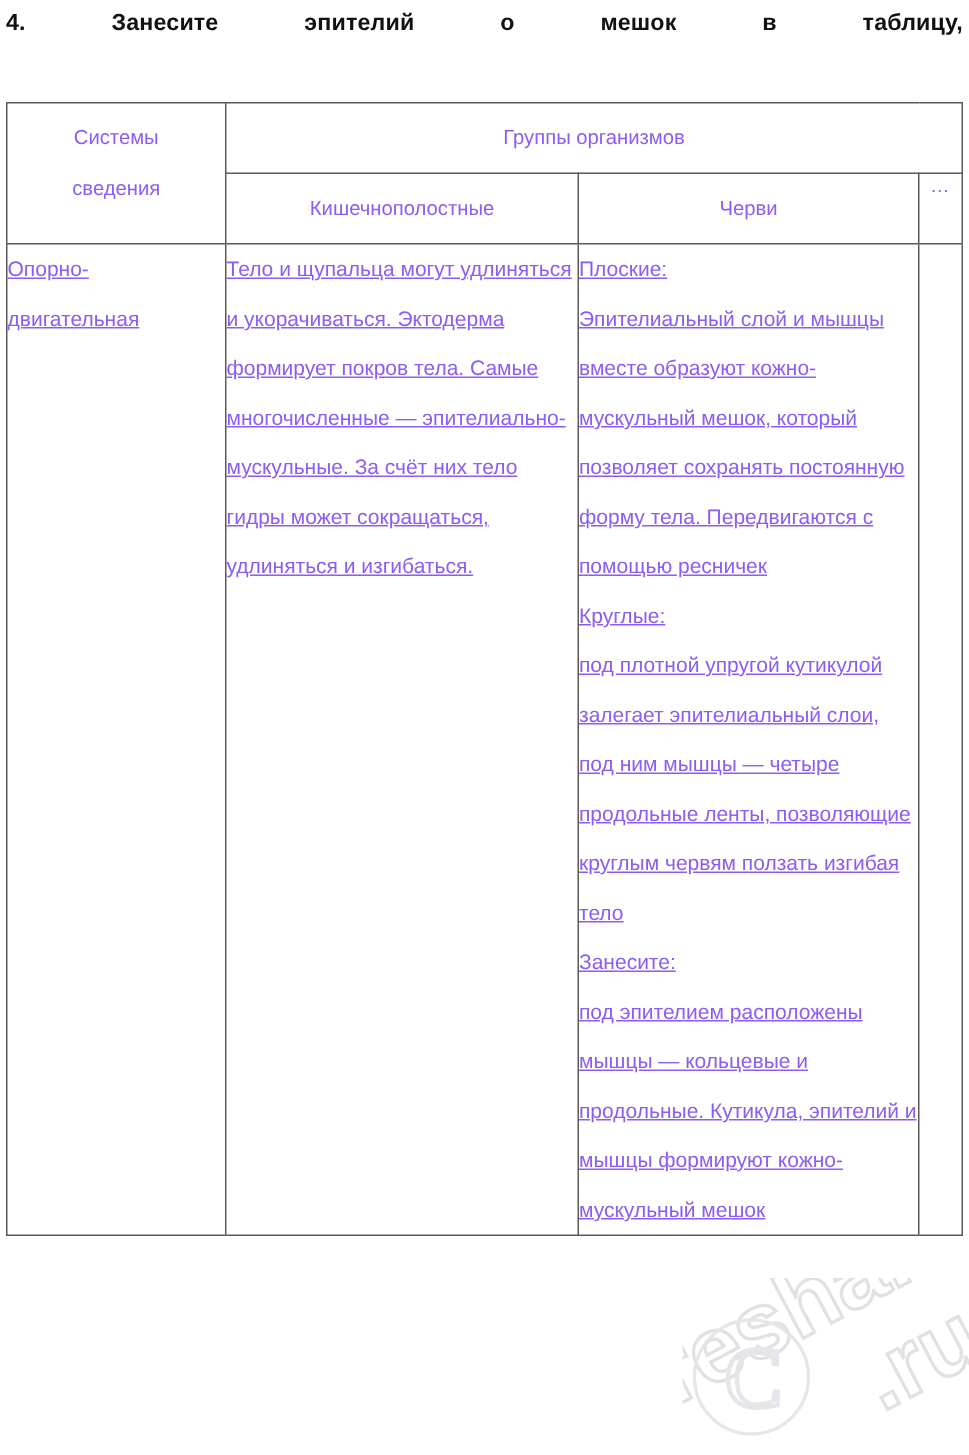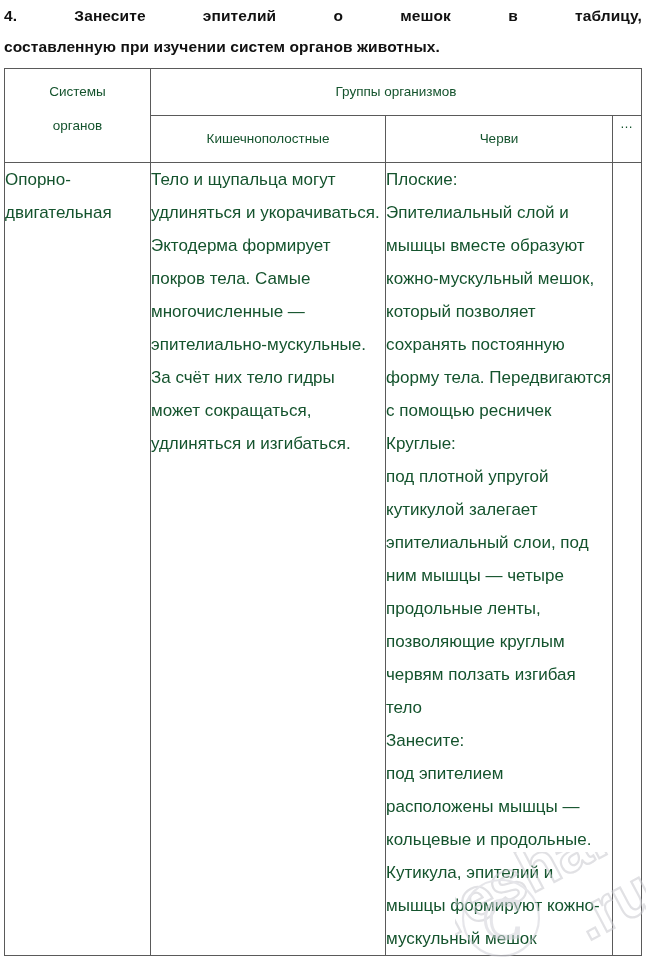--- a/index.html
+++ b/index.html
@@ -44,21 +44,21 @@
 
   
   .sheet-table {
     position: absolute;
     left: 4px;
     top: 68px;
     width: 637px;
     border-collapse: collapse;
     table-layout: fixed;
     font-size: 13.5px;
-    color: #14532d;
+    color: #8b5cf6;
   }
   .sheet-table td {
     border: 1px solid #5a5a5a;
     vertical-align: top;
     padding: 0;
     background: transparent;
   }
 
   .hdr-cell {
     text-align: center;
@@ -88,21 +88,22 @@
   .dots-cell {
     text-align: center;
     vertical-align: middle;
     font-size: 13px;
     letter-spacing: 1px;
   }
 
   .body-cell {
     padding: 9px 8px 10px 8px;
     line-height: 33px;
-    font-size: 17px;
+    font-size: 14px;
+    text-decoration: underline;
   }
   .body-cell p {
     margin: 0;
   }
   .body-cell p + p {
     margin-top: 0;
   }
   .body-col1 {
     padding-left: 7px;
   }
@@ -148,36 +149,35 @@
 <div class="task-heading">
   <span class="line justified">
     <span class="num">4.</span>
     <span>Занесите</span>
     <span>эпителий</span>
     <span>о</span>
     <span>мешок</span>
     <span>в</span>
     <span>таблицу,</span>
   </span>
-  <span class="line">составленную при изучении систем органов животных.</span>
 </div>
 
 <table class="sheet-table">
   <colgroup>
     <col class="col-sys">
     <col class="col-kish">
     <col class="col-cherv">
     <col class="col-dots">
   </colgroup>
   <tbody>
     <tr class="h-group">
       <td class="hdr-cell" rowspan="2">
         <div class="hdr-inner">
           <span class="l">Системы</span>
-          <span class="l">органов</span>
+          <span class="l">сведения</span>
         </div>
       </td>
       <td class="hdr-cell" colspan="3">
         <div class="hdr-inner">
           <span class="l">Группы организмов</span>
         </div>
       </td>
     </tr>
     <tr class="h-sub">
       <td class="hdr-cell">

